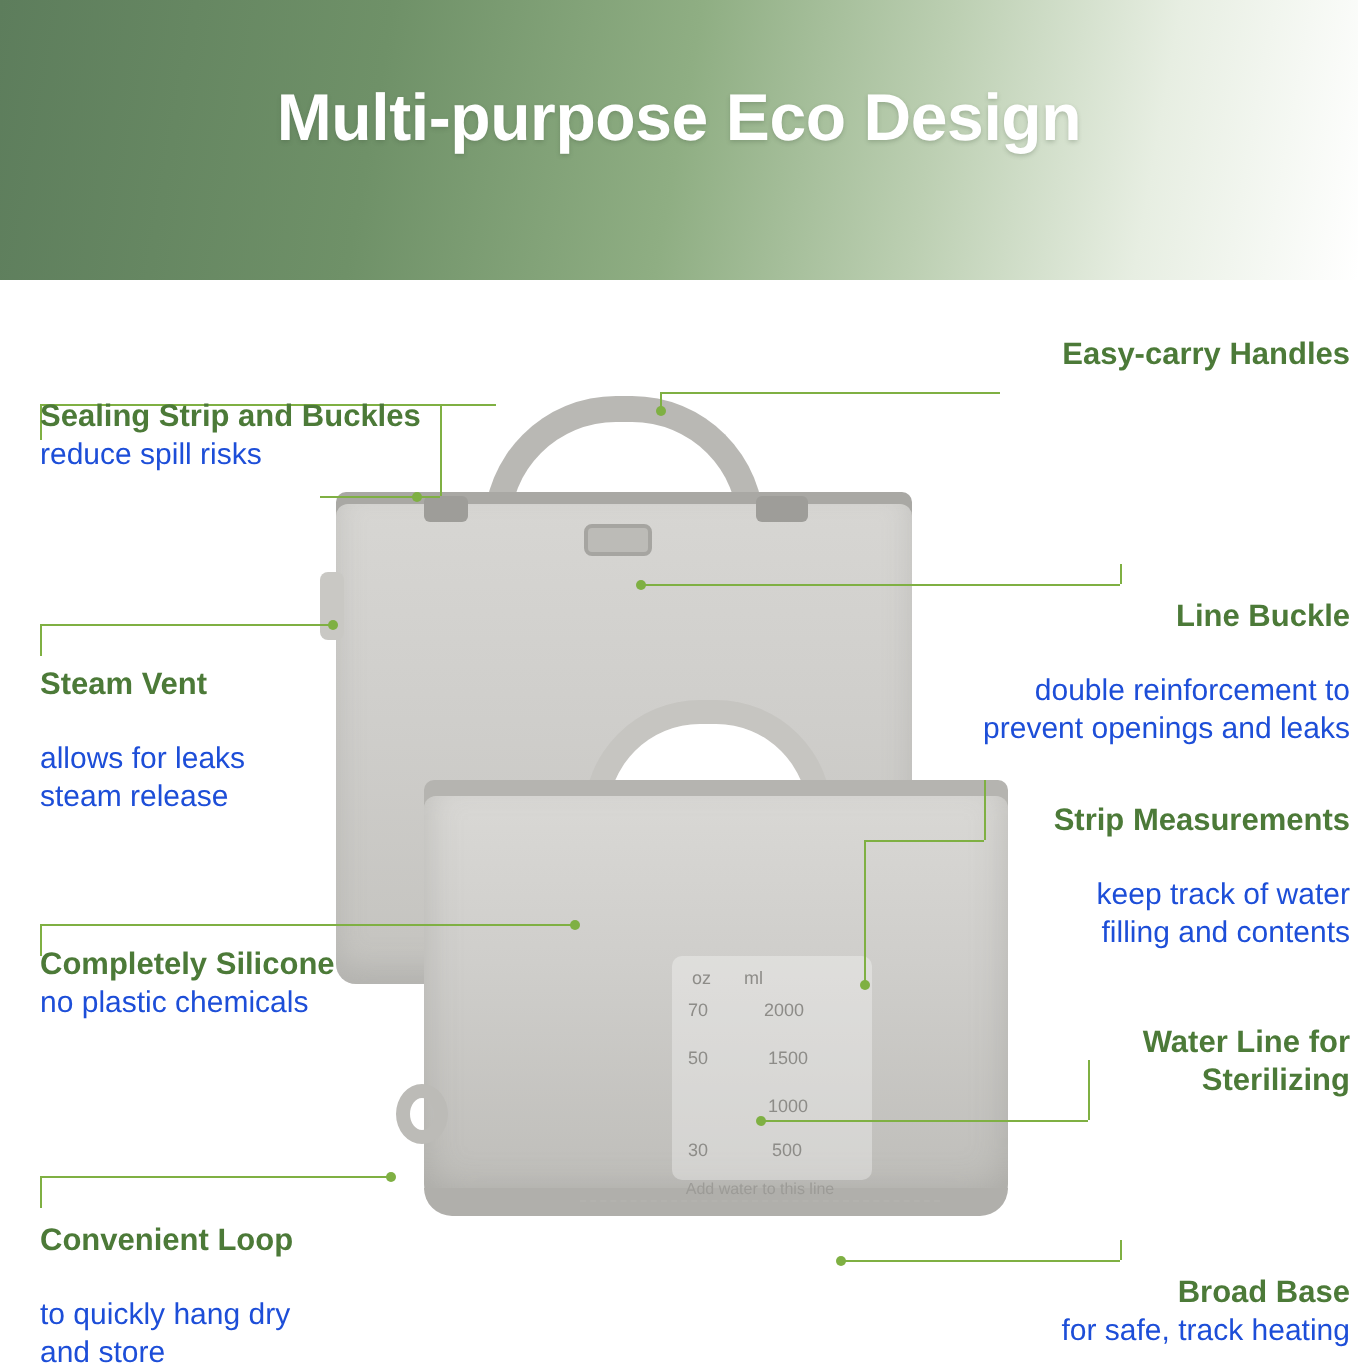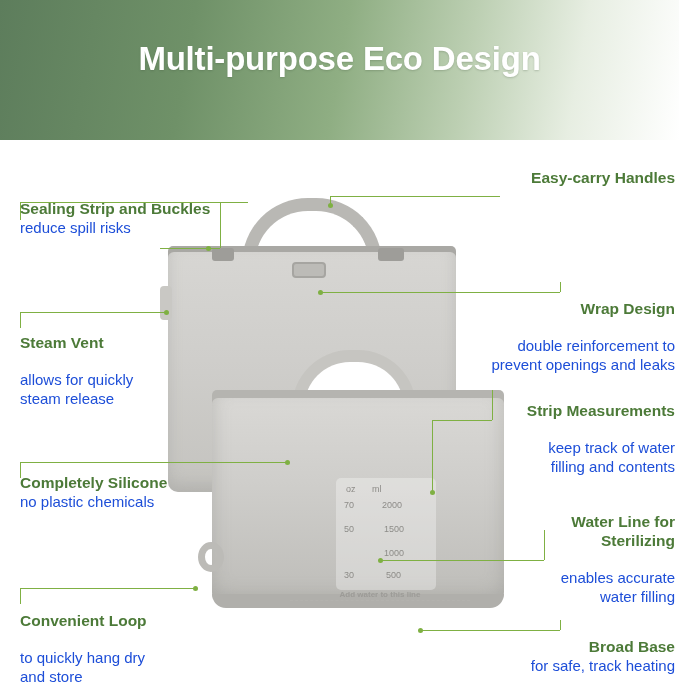--- a/index.html
+++ b/index.html
@@ -196,21 +196,20 @@
   }
   .waterline {
     position: absolute;
     left: 140px; top: 400px;
     width: 180px;
     text-align: center;
     font-size: 8px;
     color: #9c9b97;
     border-bottom: 1px dashed #b3b2ae;
     padding-bottom: 1px;
-    font-weight: bold;
   }
   .base-shadow {
     position: absolute;
     left: 62px; top: 404px;
     width: 292px; height: 14px;
     background: #b0afab;
     border-radius: 0 0 14px 14px;
   }
 </style>
 </head>
@@ -302,47 +301,45 @@
   <div class="anno right" style="left:330px; top:168px; width:345px;">
     <div class="hl">Easy-carry Handles</div>
   </div>
 
   <div class="anno left" style="left:20px; top:199px; width:280px;">
     <div class="hl">Sealing Strip and Buckles</div>
     <div class="sub">reduce spill risks</div>
   </div>
 
   <div class="anno right" style="left:330px; top:281px; width:345px; white-space:pre-line;">
-    <div class="hl">Wrap Design</div>
+    <div class="hl">Line Buckle</div>
     <div class="sub">double reinforcement to
 prevent openings and leaks</div>
   </div>
 
   <div class="anno left" style="left:20px; top:315px; width:250px; white-space:pre-line;">
     <div class="hl">Steam Vent</div>
-    <div class="sub">allows for quickly
+    <div class="sub">allows for leaks
 steam release</div>
   </div>
 
   <div class="anno right" style="left:330px; top:383px; width:345px; white-space:pre-line;">
     <div class="hl">Strip Measurements</div>
     <div class="sub">keep track of water
 filling and contents</div>
   </div>
 
   <div class="anno left" style="left:20px; top:473px; width:260px;">
     <div class="hl">Completely Silicone</div>
     <div class="sub">no plastic chemicals</div>
   </div>
 
   <div class="anno right" style="left:380px; top:494px; width:295px; white-space:pre-line;">
     <div class="hl">Water Line for
 Sterilizing</div>
-    <div class="sub">enables accurate
-water filling</div>
   </div>
 
   <div class="anno left" style="left:20px; top:593px; width:250px; white-space:pre-line;">
     <div class="hl">Convenient Loop</div>
     <div class="sub">to quickly hang dry
 and store</div>
   </div>
 
   <div class="anno right" style="left:330px; top:637px; width:345px;">
     <div class="hl">Broad Base</div>

